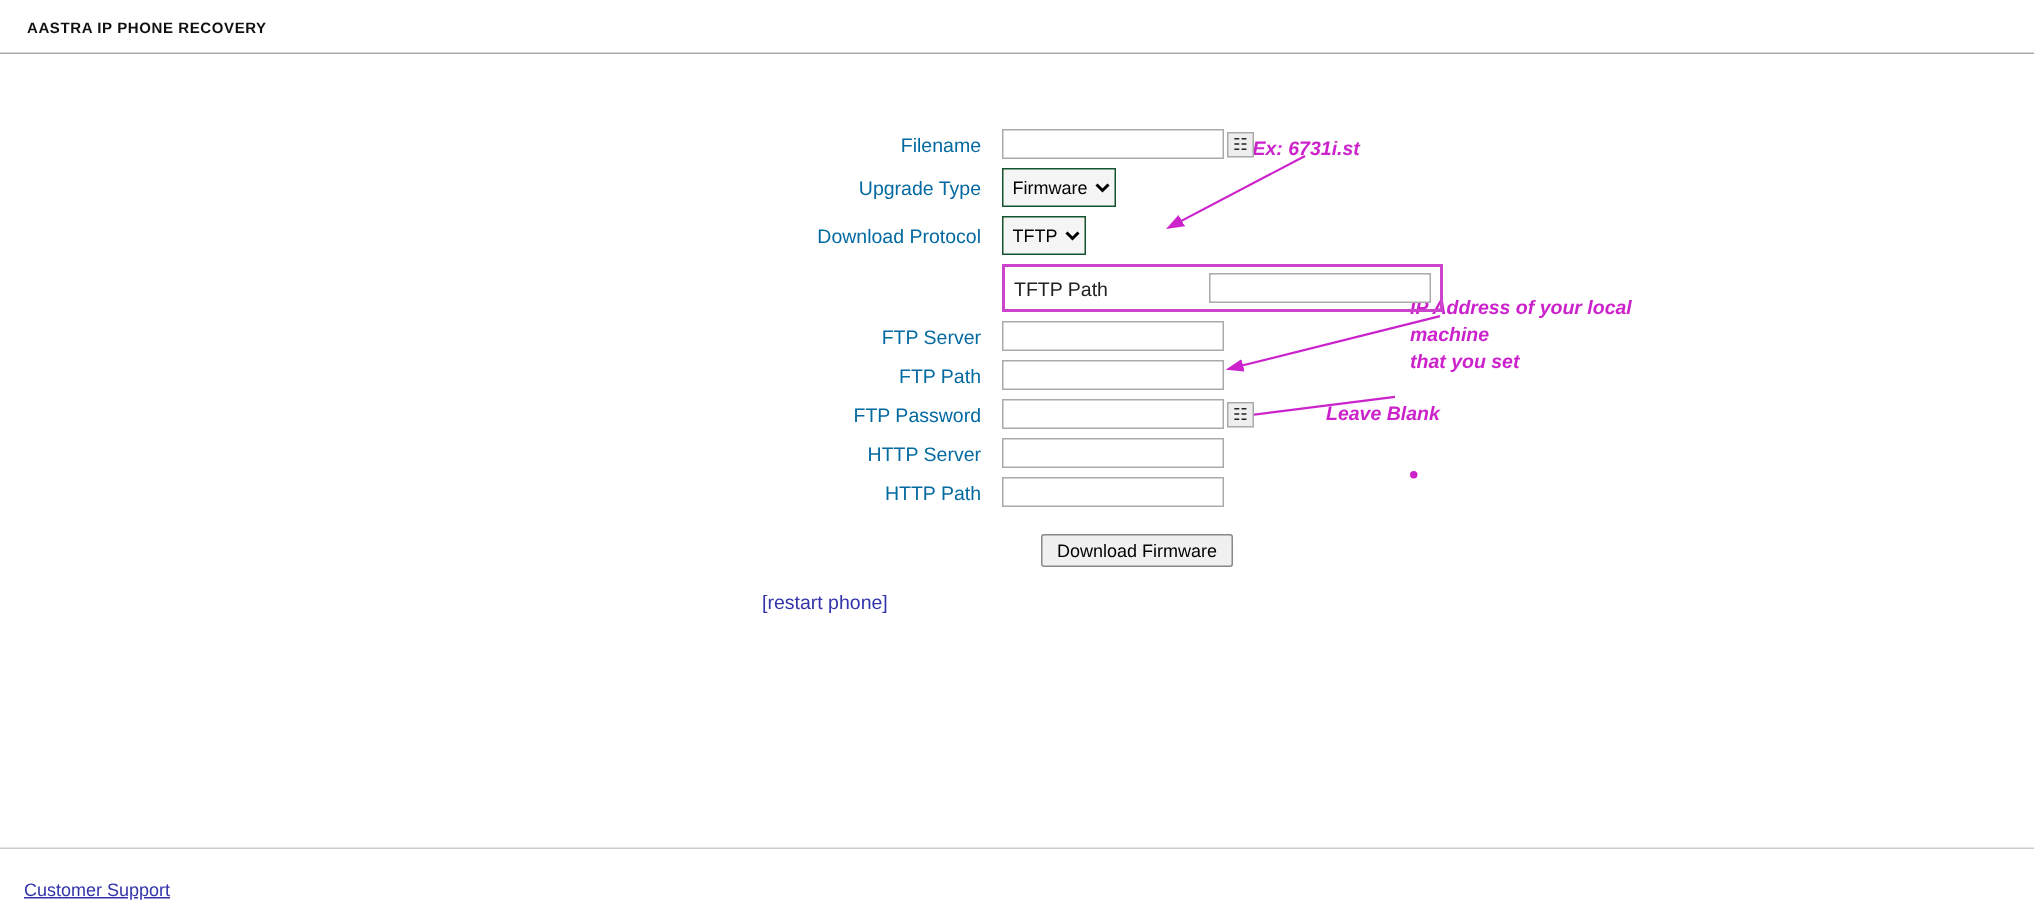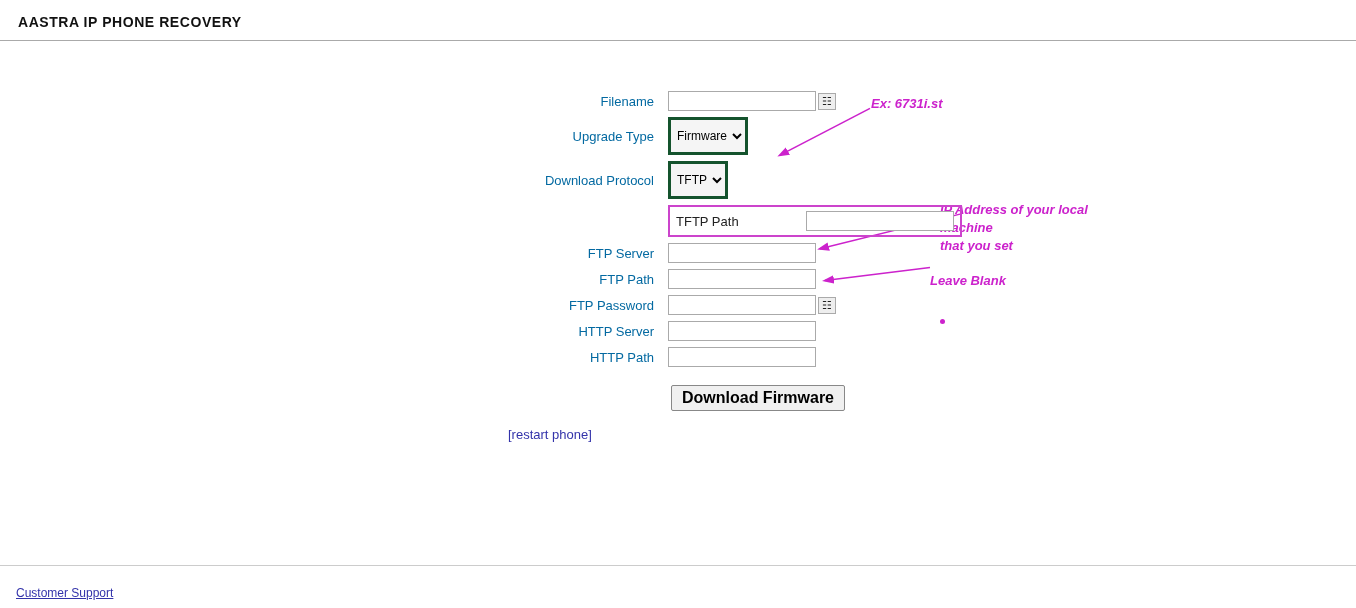--- a/index.html
+++ b/index.html
@@ -10,21 +10,21 @@
       background: #fff;
       min-height: 608px;
       display: flex;
       flex-direction: column;
     }
     #header {
       padding: 14px 18px 10px 18px;
       border-bottom: 1px solid #aaa;
     }
     #header h1 {
-      font-size: 14px;
+      font-size: 10px;
       font-weight: bold;
       letter-spacing: 0.04em;
       color: #111;
     }
     #main {
       flex: 1;
       position: relative;
       padding: 20px 0 20px 0;
     }
     .form-area {
@@ -54,22 +54,22 @@
       border: 1px solid #aaa;
       padding: 1px 4px;
       font-size: 12px;
       background: #fff;
     }
     input[type="password"] {
       
     }
     select {
       font-size: 12px;
-      height: 38px;
-      border: 3px solid #14532d;
+      height: 26px;
+      border: 1px solid #14532d;
       background: #f5f5f5;
       padding: 1px 2px;
     }
     .tftp-box {
       border: 2px solid #cc44cc;
       padding: 4px 6px;
       display: inline-block;
       margin-bottom: 0;
     }
     .tftp-row {
@@ -79,27 +79,26 @@
     }
     .tftp-row:last-child {
       margin-bottom: 0;
     }
     .btn-download {
       margin-top: 18px;
       display: flex;
       justify-content: center;
     }
     button.download-btn {
-      font-size: 16px;
+      font-size: 12px;
       padding: 3px 10px;
       background: #f0f0f0;
       border: 1px solid #888;
       cursor: pointer;
       border-radius: 2px;
-      font-weight: bold;
     }
     .restart-link {
       display: flex;
       justify-content: flex-start;
       margin-top: 16px;
     }
     .restart-link a {
       color: #3333aa;
       text-decoration: none;
       font-size: 13px;
@@ -156,28 +155,28 @@
       <line x1="960" y1="185" x2="820" y2="222" stroke="#cc22cc" stroke-width="1.5" marker-end="url(#arrowhead)"></line>
 
       <line x1="930" y1="242" x2="825" y2="256" stroke="#cc22cc" stroke-width="1.5" marker-end="url(#arrowhead)"></line>
       <defs>
         <marker id="arrowhead" markerWidth="8" markerHeight="8" refX="6" refY="3" orient="auto">
           <path d="M0,0 L0,6 L8,3 z" fill="#cc22cc"></path>
         </marker>
       </defs>
     </svg>
 
-    <div class="annotation-label" style="top:55px; left:835px;padding-left:36px;">Ex: 6731i.st</div>
+    <div class="annotation-label" style="top:55px; left:835px;">Ex: 6731i.st</div>
 
     <div class="annotation-label" style="top:160px; left:940px; white-space:normal; width:200px; line-height:1.4;">
       <span>IP Address of your local machine</span><br>
       <span>that you set</span>
     </div>
 
-    <div class="annotation-label" style="top:232px; left:930px;">Leave Blank</div>
+    <div class="annotation-label" style="top:232px; left:884px;">Leave Blank</div>
 
     <div style="position:absolute; top:278px; left:940px; width:5px; height:5px; border-radius:50%; background:#cc22cc;"></div>
   </div>
 
   <div class="form-area">
 
     <div class="form-row" style="margin-top:30px;">
       <div class="form-label">Filename</div>
       <input type="text" class="form-control" value="" style="">
 

